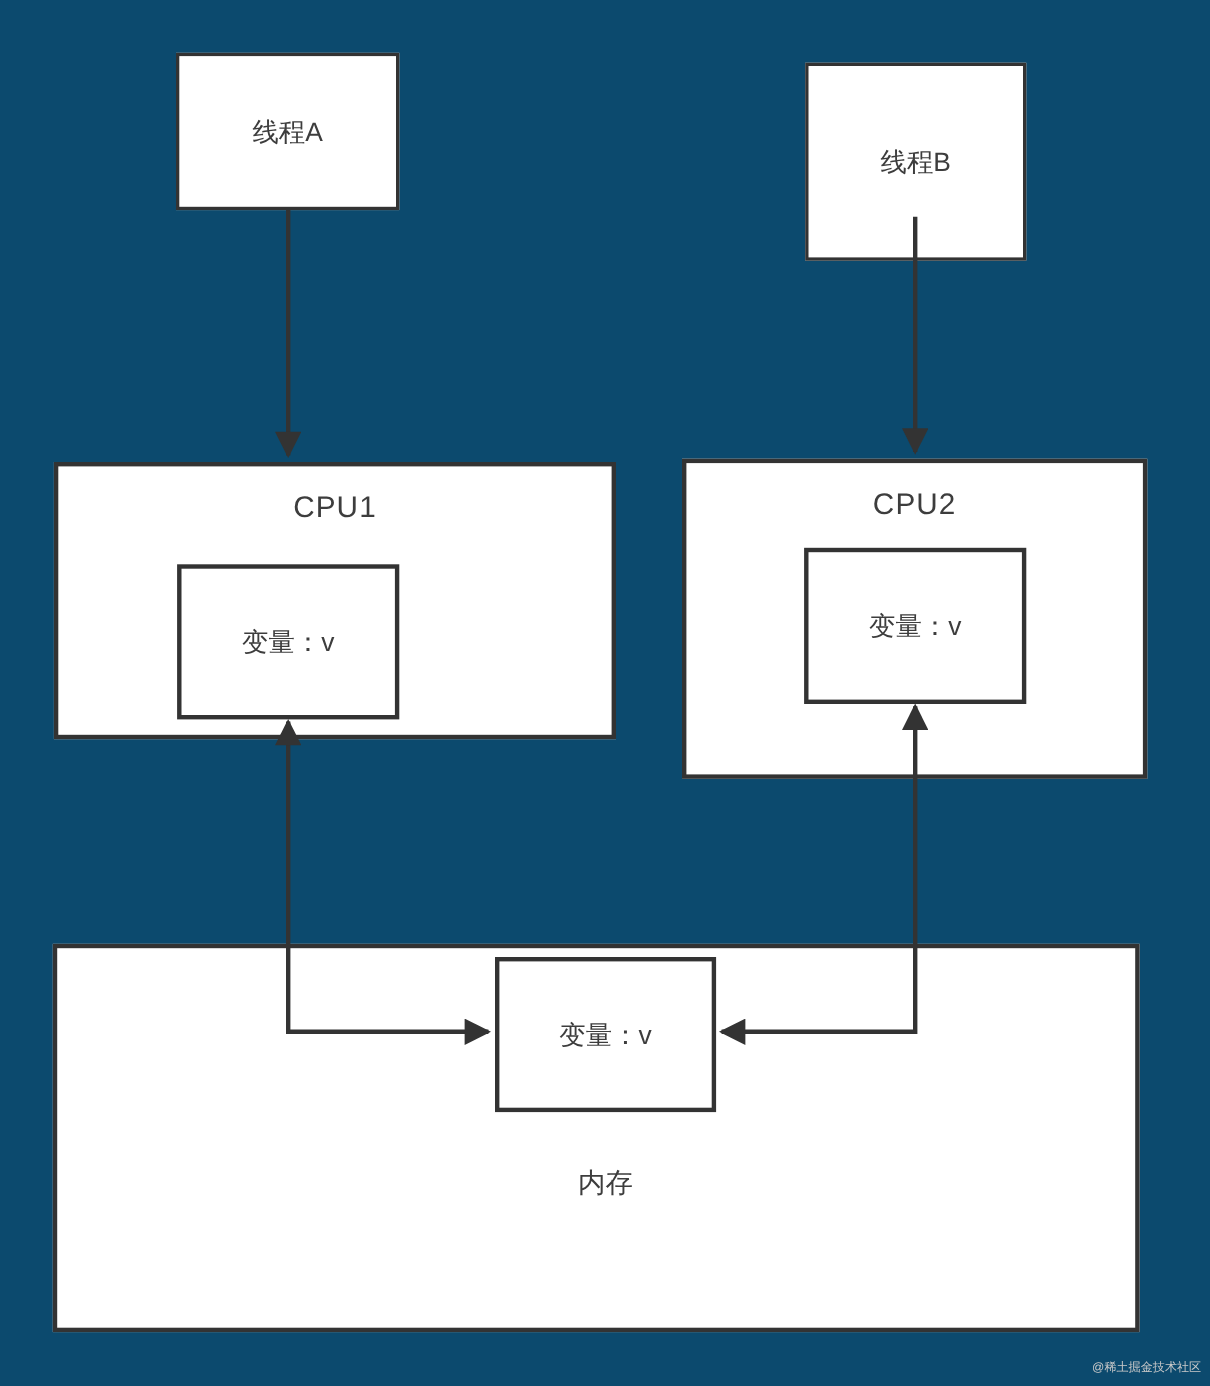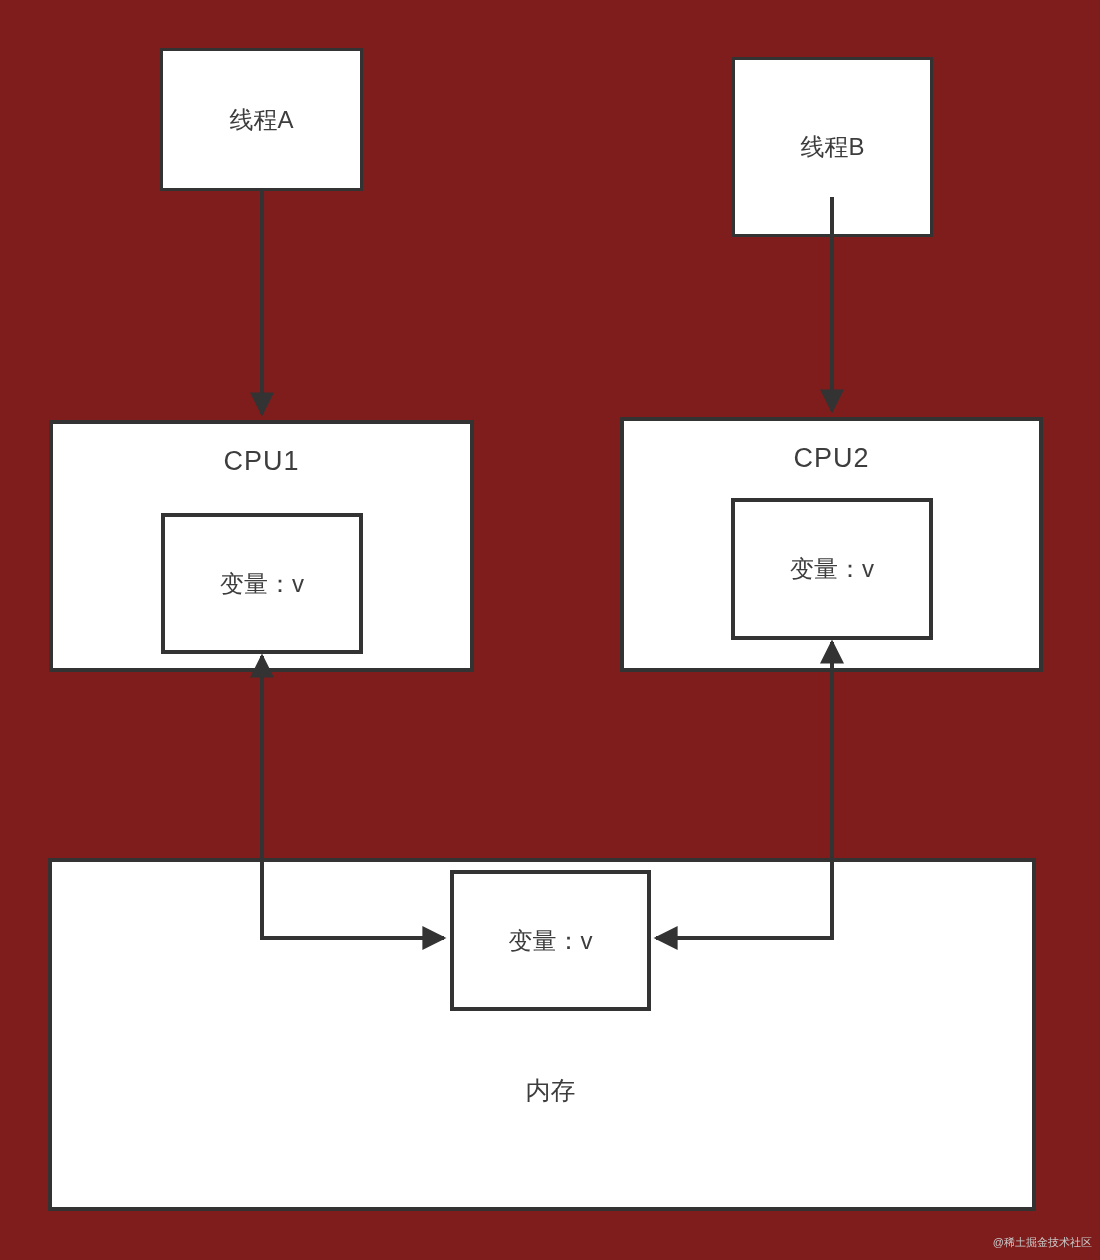--- a/index.html
+++ b/index.html
@@ -1,48 +1,48 @@
 <!DOCTYPE html>
 <html><head>
 <meta charset="utf-8">
 <style>
   html,body{margin:0;padding:0;background:#000;}
   .canvas{
     position:relative;
     width:1100px;height:1260px;
-    background:#7f1d1d;
+    background:#0c4a6e;
     overflow:hidden;
     font-family:"Liberation Sans","DejaVu Sans",sans-serif;
   }
   .box{
     position:absolute;
     background:#ffffff;
     border:4px solid #333333;
     box-sizing:border-box;
     color:#3d3d3d;
   }
   .center{
     display:flex;
     align-items:center;
     justify-content:center;
   }
   #thread-a{left:160px;top:48px;width:203px;height:143px;border-width:3px;font-size:24px;}
   #thread-b{left:732px;top:57px;width:201px;height:180px;border-width:3px;font-size:24px;}
-  #cpu1{left:49px;top:420px;width:425px;height:252px;}
-  #cpu2{left:620px;top:417px;width:423px;height:255px;}
+  #cpu1{left:49px;top:420px;width:511px;height:252px;}
+  #cpu2{left:620px;top:417px;width:423px;height:291px;}
   .cpu-label{
     position:absolute;top:22px;left:0;right:0;
     text-align:center;font-size:27px;letter-spacing:1px;
   }
   #cpu1-var{left:108px;top:89px;width:202px;height:141px;font-size:24px;}
   #cpu2-var{left:107px;top:77px;width:202px;height:142px;font-size:24px;}
   #memory{left:48px;top:858px;width:988px;height:353px;}
   #memory-var{left:398px;top:8px;width:201px;height:141px;font-size:24px;}
   #memory-label{
-    position:absolute;left:398px;top:212px;width:201px;
+    position:absolute;left:398px;top:197px;width:201px;
     text-align:center;font-size:25px;
   }
   .arrow-layer{
     position:absolute;left:0;top:0;width:1100px;height:1260px;
     pointer-events:none;
   }
   .watermark{
     position:absolute;right:8px;bottom:10px;
     color:#c9c9c9;font-size:11px;
   }

